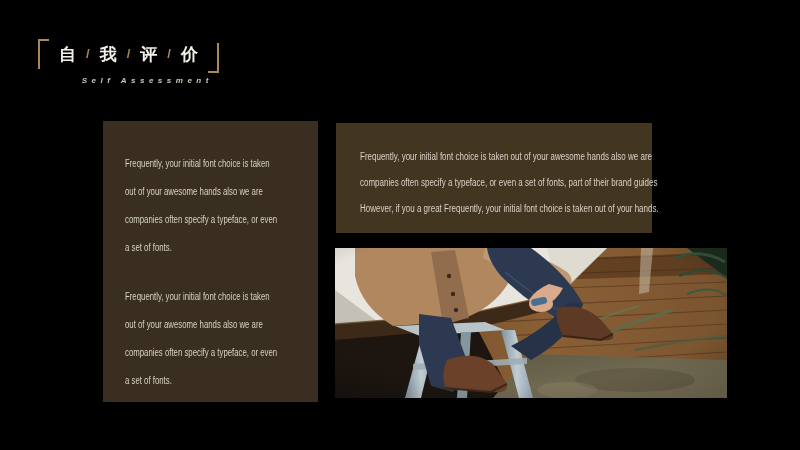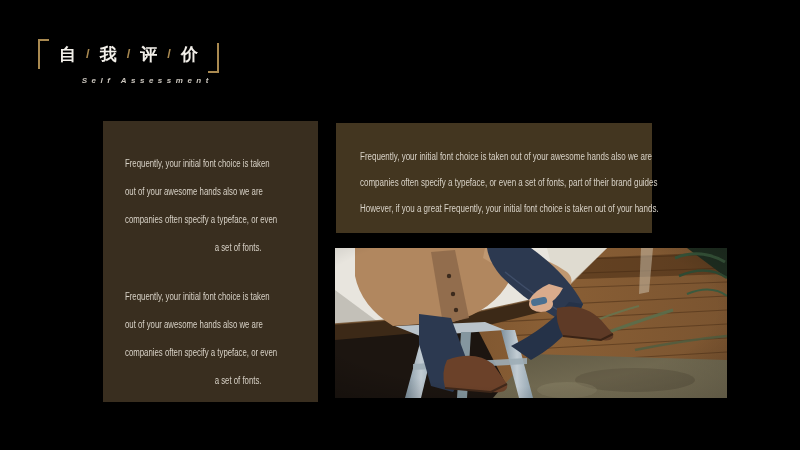--- a/index.html
+++ b/index.html
@@ -23,21 +23,20 @@
 
   
   .panel{position:absolute;box-sizing:border-box;color:#d8d2c7;}
   .panel .line{
     display:block;white-space:nowrap;transform-origin:0 50%;
     font-size:10px;color:#d8d2c7;
   }
   .left-panel{
     left:103px;top:121px;width:215px;height:281px;background:#392e1f;
     padding:29px 18px 0 22px;
-    text-align:right;
   }
   .left-panel .line{line-height:28px;transform:scaleX(0.78);}
   .left-panel .para{margin:0;}
   .left-panel .para + .para{margin-top:21px;}
   .right-panel{
     left:336px;top:123px;width:316px;height:110px;background:#433620;
     padding:21px 0 0 24px;
   }
   .right-panel .line{line-height:26px;transform:scaleX(0.80);}
 

